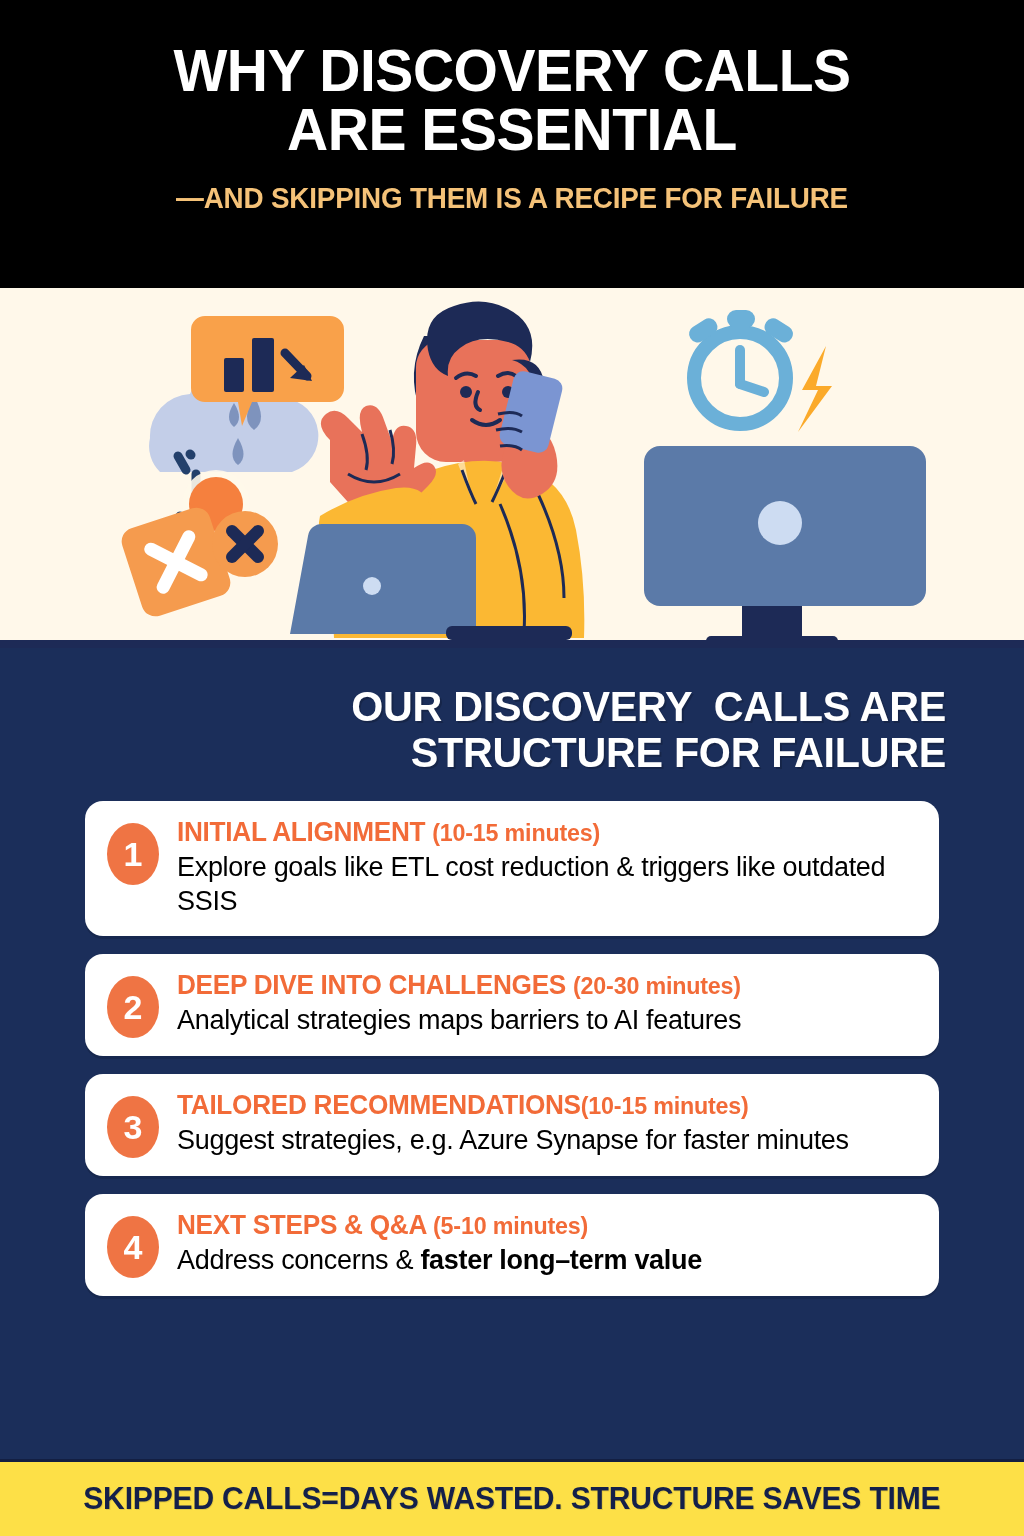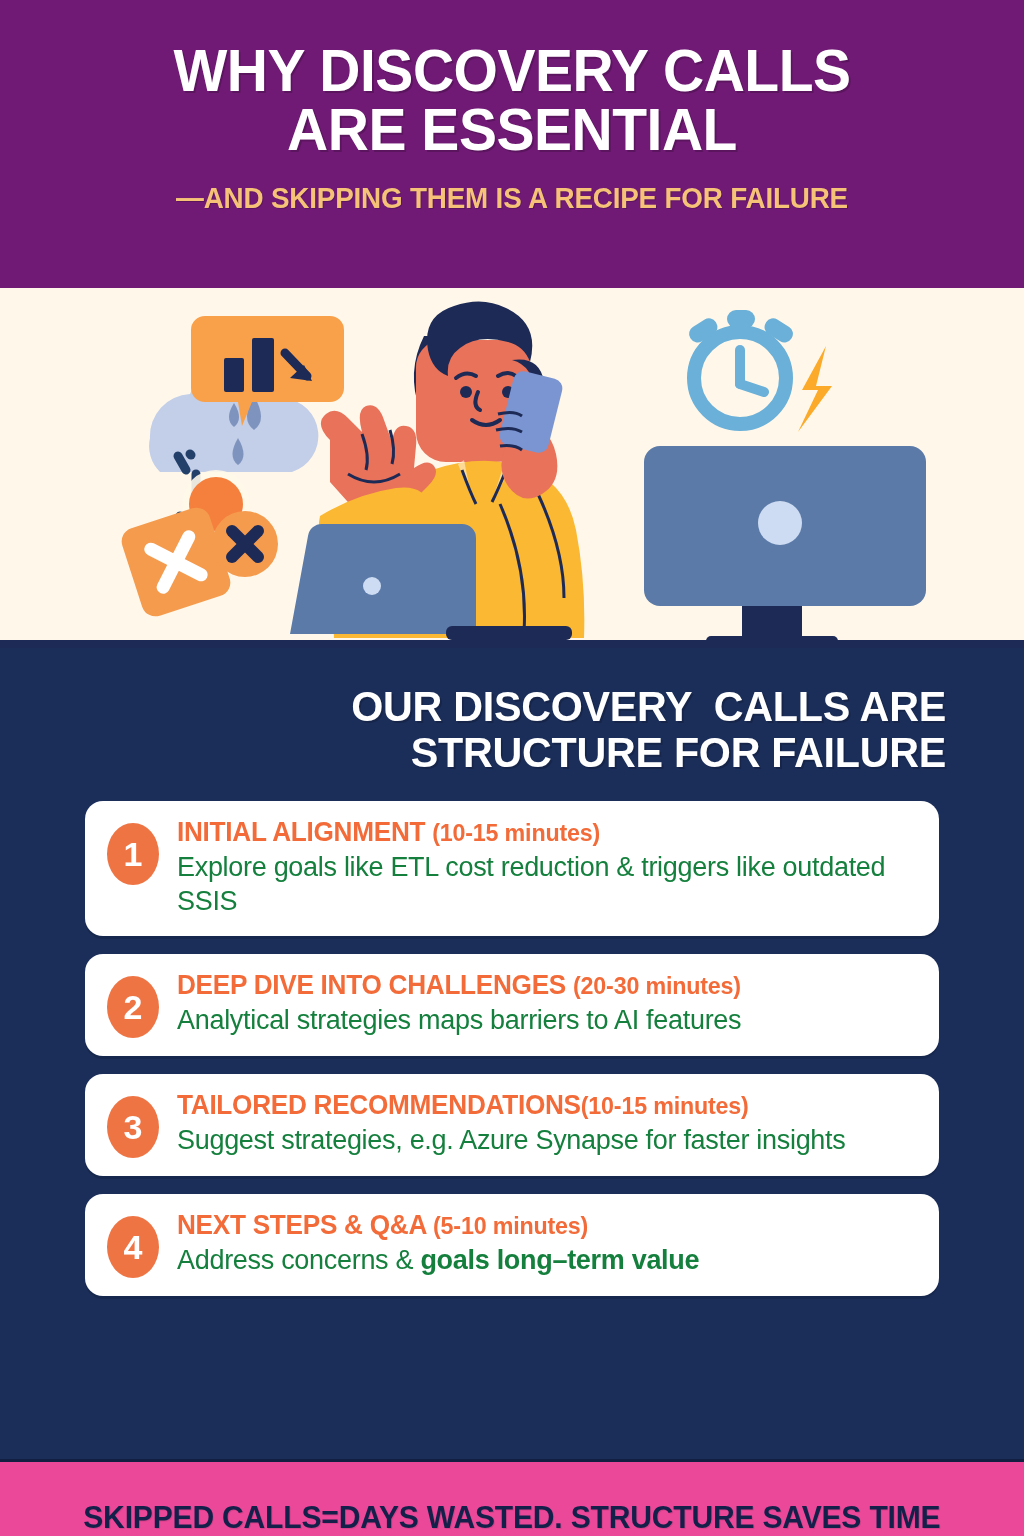--- a/index.html
+++ b/index.html
@@ -18,21 +18,21 @@
     width: 1024px;
     height: 1536px;
     background: #1b2e5a;
     display: flex;
     flex-direction: column;
     overflow: hidden;
   }
 
   
   .header {
-    background: #701a75;
+    background: #000000;
     height: 288px;
     box-sizing: border-box;
     padding: 42px 40px 0 40px;
     text-align: center;
     flex: none;
   }
   .title {
     color: #ffffff;
     font-weight: bold;
     font-size: 60px;
@@ -122,33 +122,33 @@
     transform-origin: left center;
     white-space: nowrap;
   }
   .card-head .dur {
     font-size: 24px;
     font-weight: bold;
     letter-spacing: -0.2px;
   }
   .card-desc {
     margin-top: 3px;
-    color: #15803d;
+    color: #000000;
     font-size: 27px;
     line-height: 1.24;
     letter-spacing: -0.3px;
   }
   .card-desc b { font-weight: bold; }
 
   
   .footer {
     height: 74px;
-    background: #ec4899;
-    display: flex;
-    align-items: flex-end;
+    background: #fde047;
+    display: flex;
+    align-items: center;
     justify-content: center;
     flex: none;
     border-top: 3px solid #131f42;
   }
   .footer-text {
     color: #14204a;
     font-weight: bold;
     font-size: 31px;
     letter-spacing: -0.2px;
     transform: scaleX(0.97);
@@ -334,29 +334,29 @@
       <div class="card-body">
         <div class="card-head"><span>DEEP DIVE INTO CHALLENGES</span><span> </span><span class="dur">(20-30 minutes)</span></div>
         <div class="card-desc"><span>Analytical strategies maps barriers to AI features</span><b></b></div>
       </div>
     </div>
 
     <div class="card">
       <div class="badge">3</div>
       <div class="card-body">
         <div class="card-head"><span>TAILORED RECOMMENDATIONS</span><span></span><span class="dur">(10-15 minutes)</span></div>
-        <div class="card-desc"><span>Suggest strategies, e.g. Azure Synapse for faster insights</span><b></b></div>
+        <div class="card-desc"><span>Suggest strategies, e.g. Azure Synapse for faster minutes</span><b></b></div>
       </div>
     </div>
 
     <div class="card">
       <div class="badge">4</div>
       <div class="card-body">
         <div class="card-head"><span>NEXT STEPS &amp; Q&amp;A</span><span>  </span><span class="dur">(5-10 minutes)</span></div>
-        <div class="card-desc"><span>Address concerns &amp; </span><b>goals long–term value</b></div>
+        <div class="card-desc"><span>Address concerns &amp; </span><b>faster long–term value</b></div>
       </div>
     </div>
 
   </div>
 
   <div class="footer">
     <div class="footer-text">SKIPPED CALLS=DAYS WASTED. STRUCTURE SAVES TIME</div>
   </div>
 
 </div>

